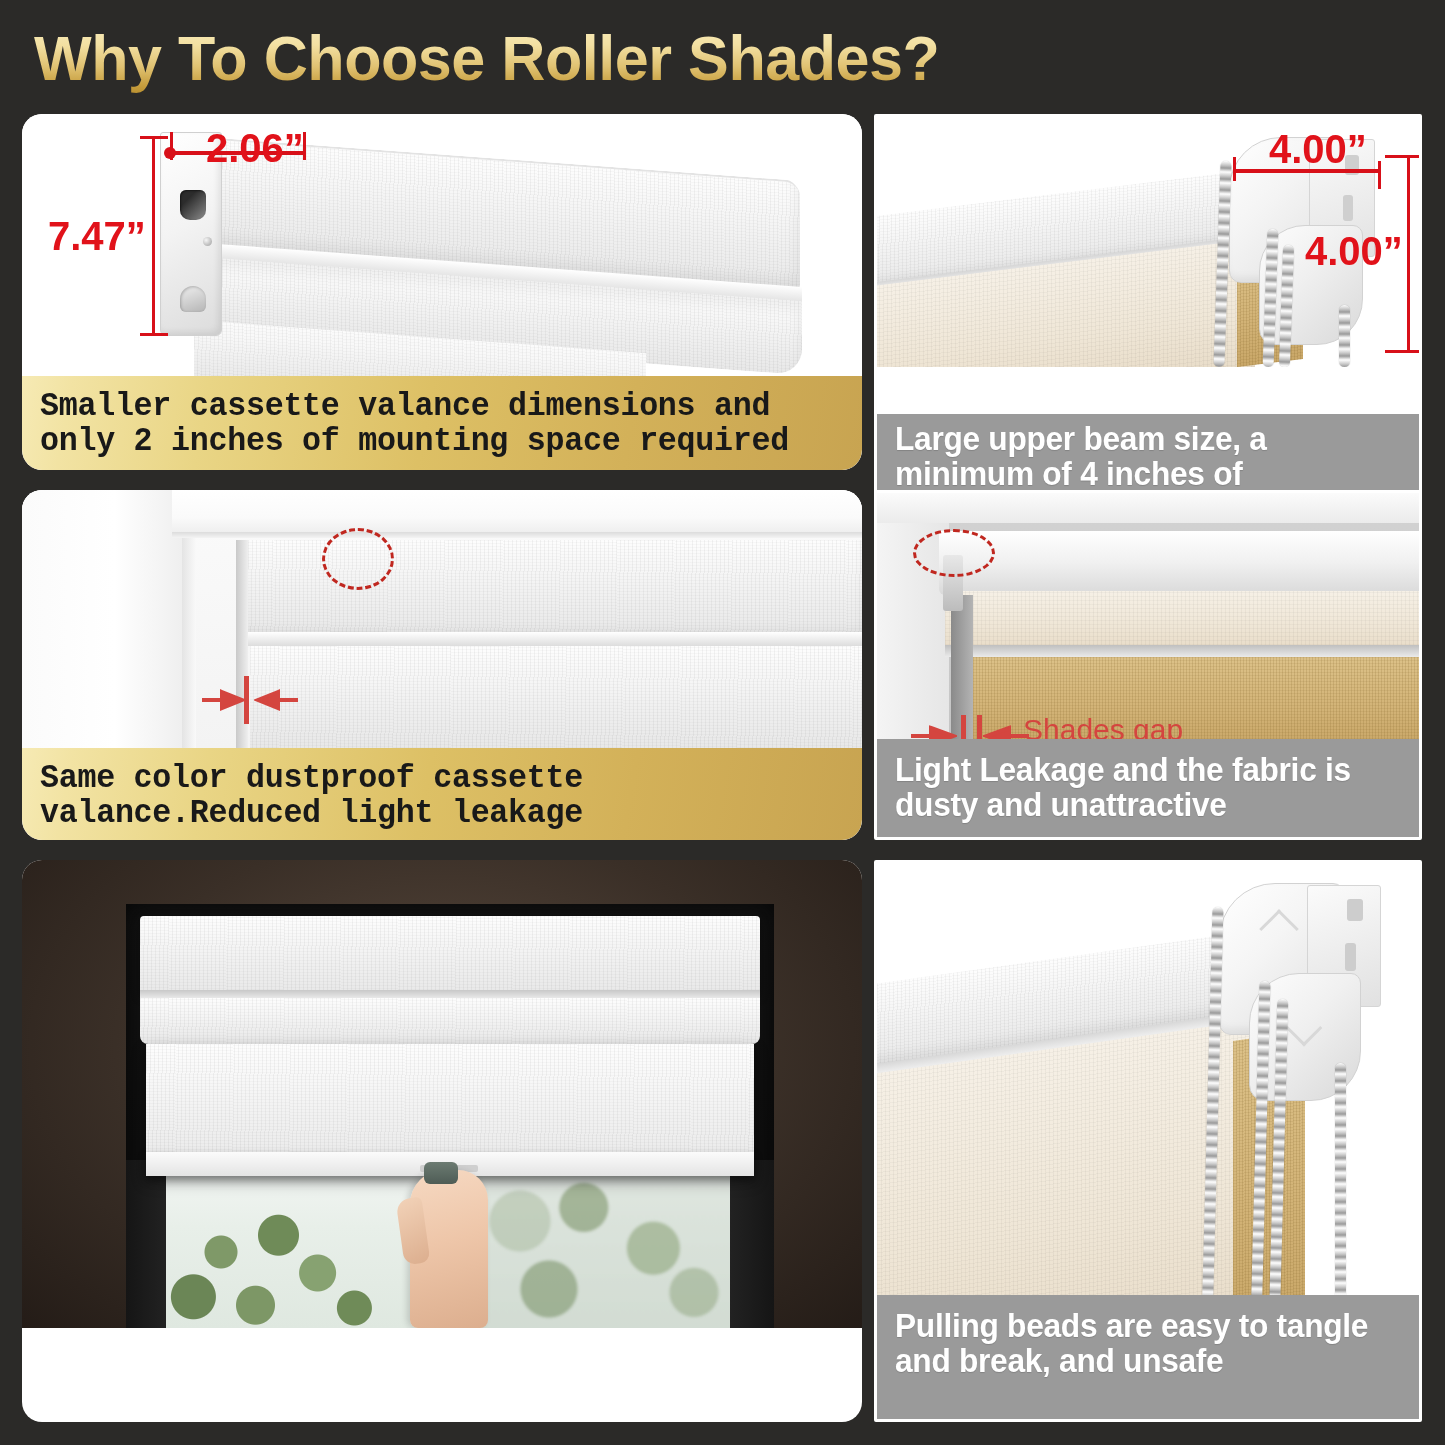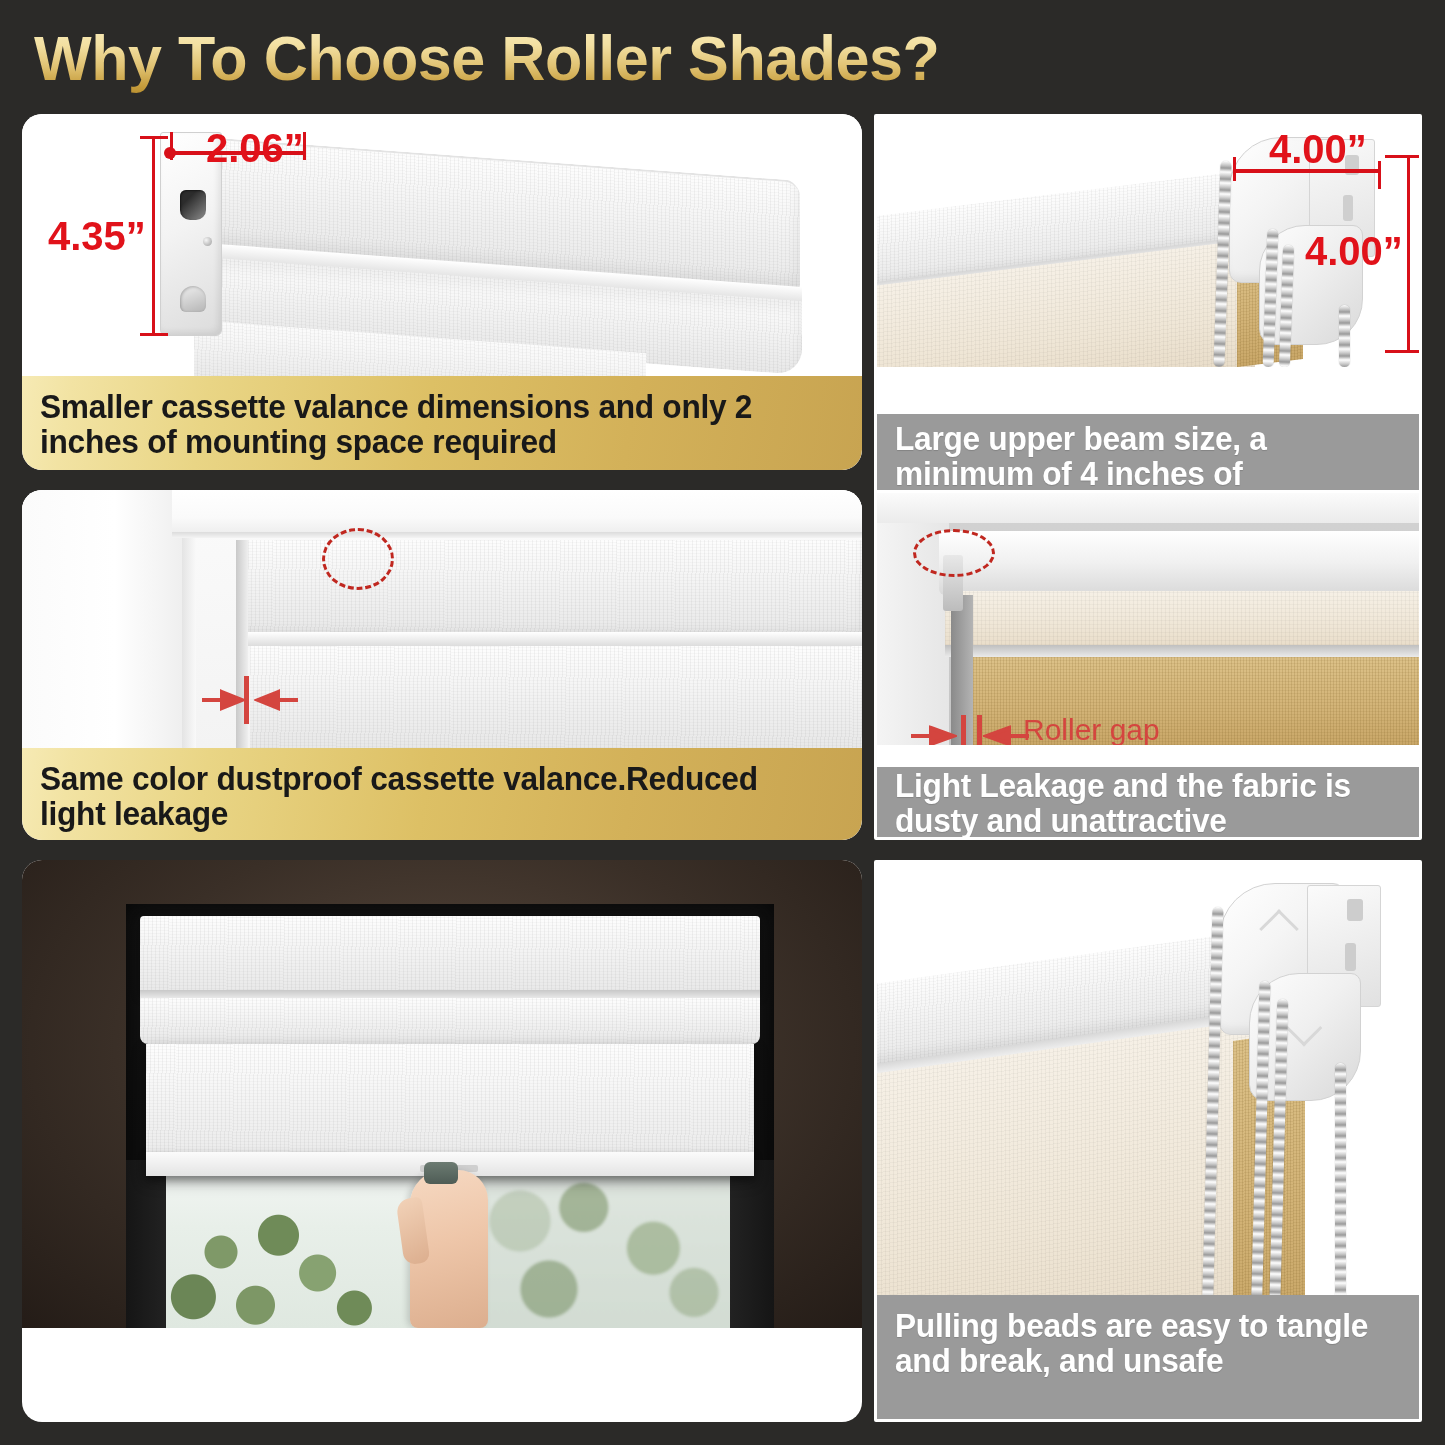--- a/index.html
+++ b/index.html
@@ -74,20 +74,21 @@
     align-items: flex-start;
     padding: 14px 18px 10px 18px;
     line-height: 1.06;
   }
   .caption.gold {
     background: linear-gradient(100deg,
         #f6eab4 0%, #f2e3a3 6%, #e9d585 22%, #ddc065 48%, #d3b159 72%, #c8a451 100%);
     border-bottom-left-radius: 20px;
     border-bottom-right-radius: 20px;
     color: #191919;
+    font-family: Liberation Mono, monospace;
   }
   .caption.gray {
     background: #9a9a9a;
     color: #ffffff;
   }
   .caption-text {
     font-weight: bold;
     font-size: 33px;
     letter-spacing: -0.3px;
     transform: scaleX(0.96);
@@ -202,21 +203,21 @@
       <div class="dim-line" style="left:148px; top:37px; width:136px; height:4px;"></div>
       <div class="dim-line" style="left:148px; top:18px; width:3px; height:28px;"></div>
       <div class="dim-line" style="left:281px; top:18px; width:3px; height:28px;"></div>
       <div style="position:absolute; left:142px; top:33px; width:12px; height:12px;
                   border-radius:50%; background:#d81019;"></div>
       <div class="dim-label" style="left:184px; top:12px; font-size:40px;">2.06”</div>
 
       <div class="dim-line" style="left:130px; top:22px; width:3px; height:200px;"></div>
       <div class="dim-line" style="left:118px; top:22px; width:28px; height:3px;"></div>
       <div class="dim-line" style="left:118px; top:219px; width:28px; height:3px;"></div>
-      <div class="dim-label" style="left:26px; top:100px; font-size:40px;">4.35”</div>
+      <div class="dim-label" style="left:26px; top:100px; font-size:40px;">7.47”</div>
     </div>
 
     <div class="caption gold" style="height:94px;">
       <div class="caption-text">Smaller cassette valance dimensions and only 2 inches of mounting space required</div>
     </div>
   </div>
 
   <div class="panel bad" style="left:874px; top:114px; width:548px; height:409px;">
 
     <div class="media" style="height:250px; background:#ffffff;">
@@ -333,34 +334,34 @@
       <div class="tex-tan" style="position:absolute; left:96px; top:164px; width:452px; height:88px;"></div>
 
       <div style="position:absolute; left:74px; top:102px; width:22px; height:150px;
                   background:linear-gradient(90deg,#8a8a8a,#b4b4b4);"></div>
 
       <div style="position:absolute; left:66px; top:62px; width:20px; height:56px;
                   background:linear-gradient(180deg,#e8e8e8,#bcbcbc); border-radius:3px;"></div>
 
       <div class="dash-ellipse" style="left:36px; top:36px; width:82px; height:48px;"></div>
 
-      <div class="note-red" style="left:146px; top:220px;">Roller gap</div>
+      <div class="note-red" style="left:146px; top:220px;">Shades gap</div>
       <div style="position:absolute; left:84px; top:222px; width:5px; height:42px;
                   background:#d4453f;"></div>
       <div style="position:absolute; left:100px; top:222px; width:5px; height:42px;
                   background:#d4453f;"></div>
       <svg width="46" height="22" viewBox="0 0 46 22" style="position:absolute; left:34px; top:232px;">
         <path d="M0 11 L28 11 M20 3 L42 11 L20 19 Z" stroke="#d4453f" stroke-width="4" fill="#d4453f"></path>
       </svg>
       <svg width="46" height="22" viewBox="0 0 46 22" style="position:absolute; left:106px; top:232px;">
         <path d="M46 11 L18 11 M26 3 L4 11 L26 19 Z" stroke="#d4453f" stroke-width="4" fill="#d4453f"></path>
       </svg>
     </div>
 
-    <div class="caption gray" style="height:70px;align-items:center;">
+    <div class="caption gray" style="height:98px;">
       <div class="caption-text">Light Leakage and the fabric is dusty and unattractive</div>
     </div>
   </div>
 
   <div class="panel good" style="left:22px; top:860px; width:840px; height:562px;">
 
     <div class="media" style="height:468px; background:radial-gradient(ellipse at 50% 40%, #5a4a3e 0%, #3a2f27 55%, #241c17 100%);">
 
       <div style="position:absolute; left:104px; top:44px; width:648px; height:424px;
                   background:linear-gradient(180deg,#141414,#0d0d0d);

